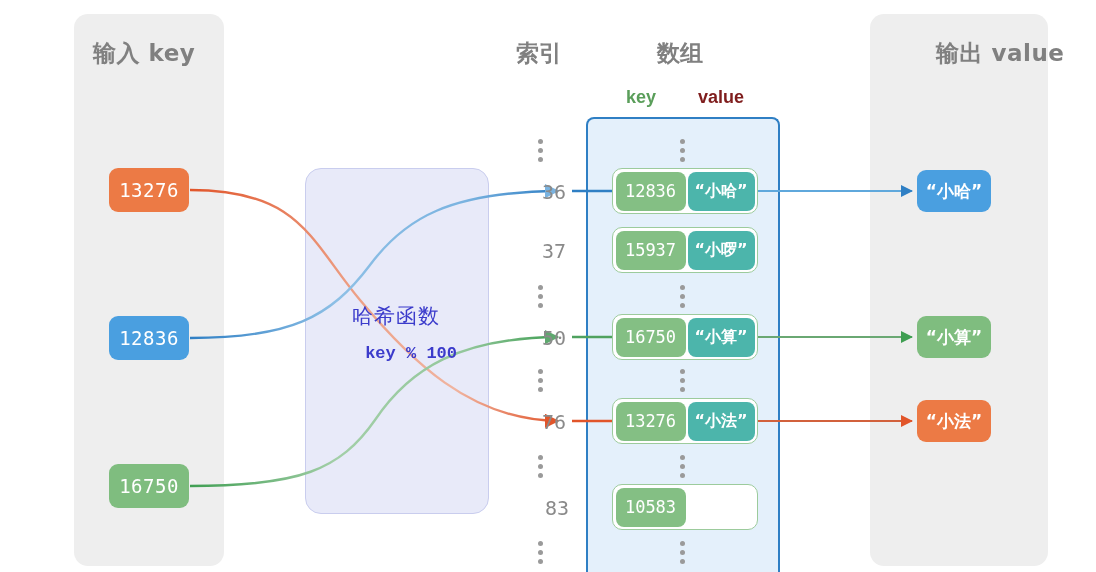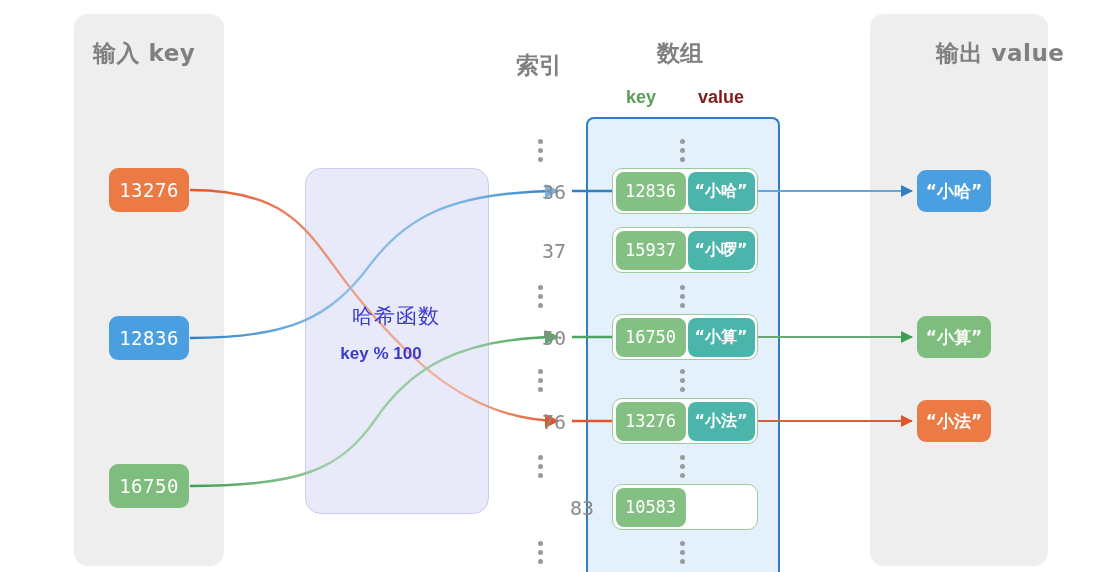--- a/index.html
+++ b/index.html
@@ -42,21 +42,21 @@
   #title-input  { left: 93px;  top: 38px; }
   #title-output { left: 936px; top: 38px; }
 
   .col-title {
     position: absolute;
     font-weight: bold;
     font-size: 23px;
     color: #808080;
     white-space: nowrap;
   }
-  #title-index { left: 516px; top: 38px; margin-top: 12px; }
+  #title-index { left: 516px; top: 38px; }
   #title-array { left: 657px; top: 38px; }
 
   .kv-head {
     position: absolute;
     top: 87px;
     font-family: Liberation Sans, sans-serif;
     font-size: 18px;
     font-weight: bold;
     white-space: nowrap;
   }
@@ -79,22 +79,22 @@
     text-align: center;
     font-size: 21px;
     font-weight: normal;
     color: #3b3bcb;
     letter-spacing: 1px;
   }
   #hash-formula {
     position: absolute;
     left: 305px; top: 344px;
     width: 152px;
-    text-align: center;
-    font-family: Liberation Sans, sans-serif;
+    text-align: right;
+    font-family: Liberation Mono, monospace;
     font-size: 17px;
     font-weight: bold;
     color: #3b3bcb;
   }
 
   
   #array-box {
     position: absolute;
     left: 586px; top: 117px;
     width: 194px; height: 455px;
@@ -281,21 +281,21 @@
   <div id="hash-formula">key % 100</div>
 
   <div class="input-pill" style="left:109px; top:168px; background:#ec7a45;">13276</div>
   <div class="input-pill" style="left:109px; top:316px; background:#4a9fe0;">12836</div>
   <div class="input-pill" style="left:109px; top:464px; background:#7fbd7f;">16750</div>
 
   <div class="index-label" style="left:516px; top:180px;">36</div>
   <div class="index-label" style="left:516px; top:239px;">37</div>
   <div class="index-label" style="left:516px; top:326px;">50</div>
   <div class="index-label" style="left:516px; top:410px;">76</div>
-  <div class="index-label" style="left:544px; top:496px;">83</div>
+  <div class="index-label" style="left:532px; top:496px;text-align:center;">83</div>
 
   <div class="dots" style="left:538px; top:139px;">
       <i></i>
       <i></i>
       <i></i>
     </div>
   <div class="dots" style="left:538px; top:285px;">
       <i></i>
       <i></i>
       <i></i>

